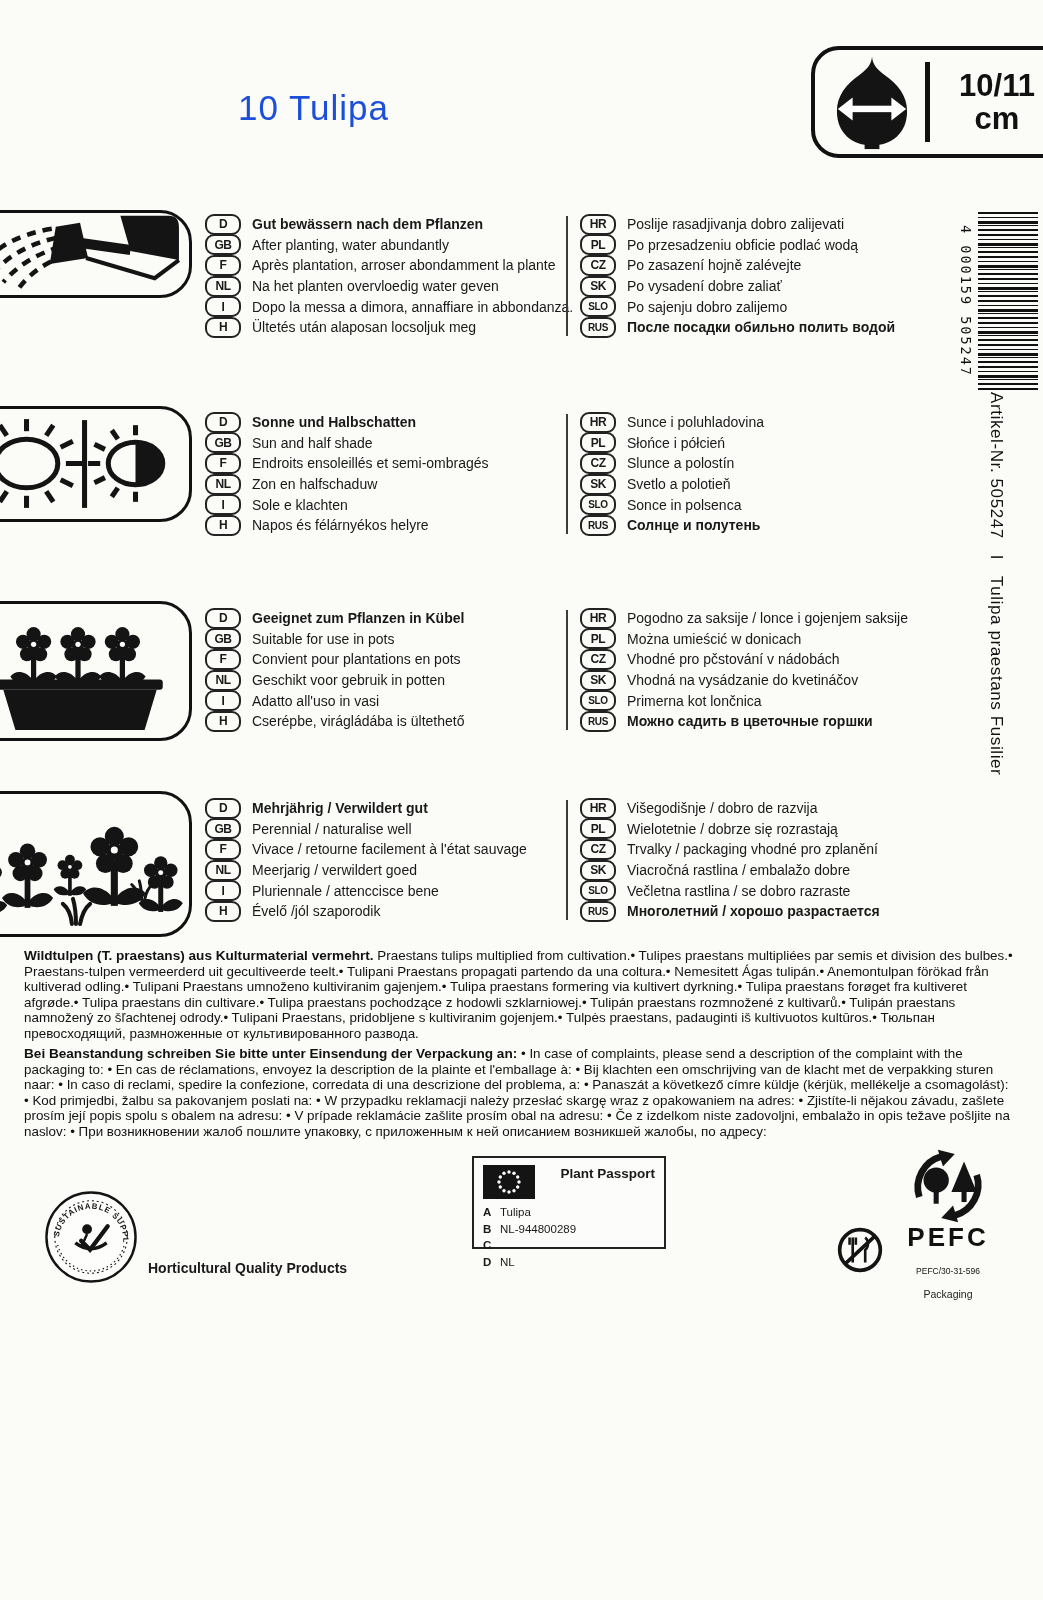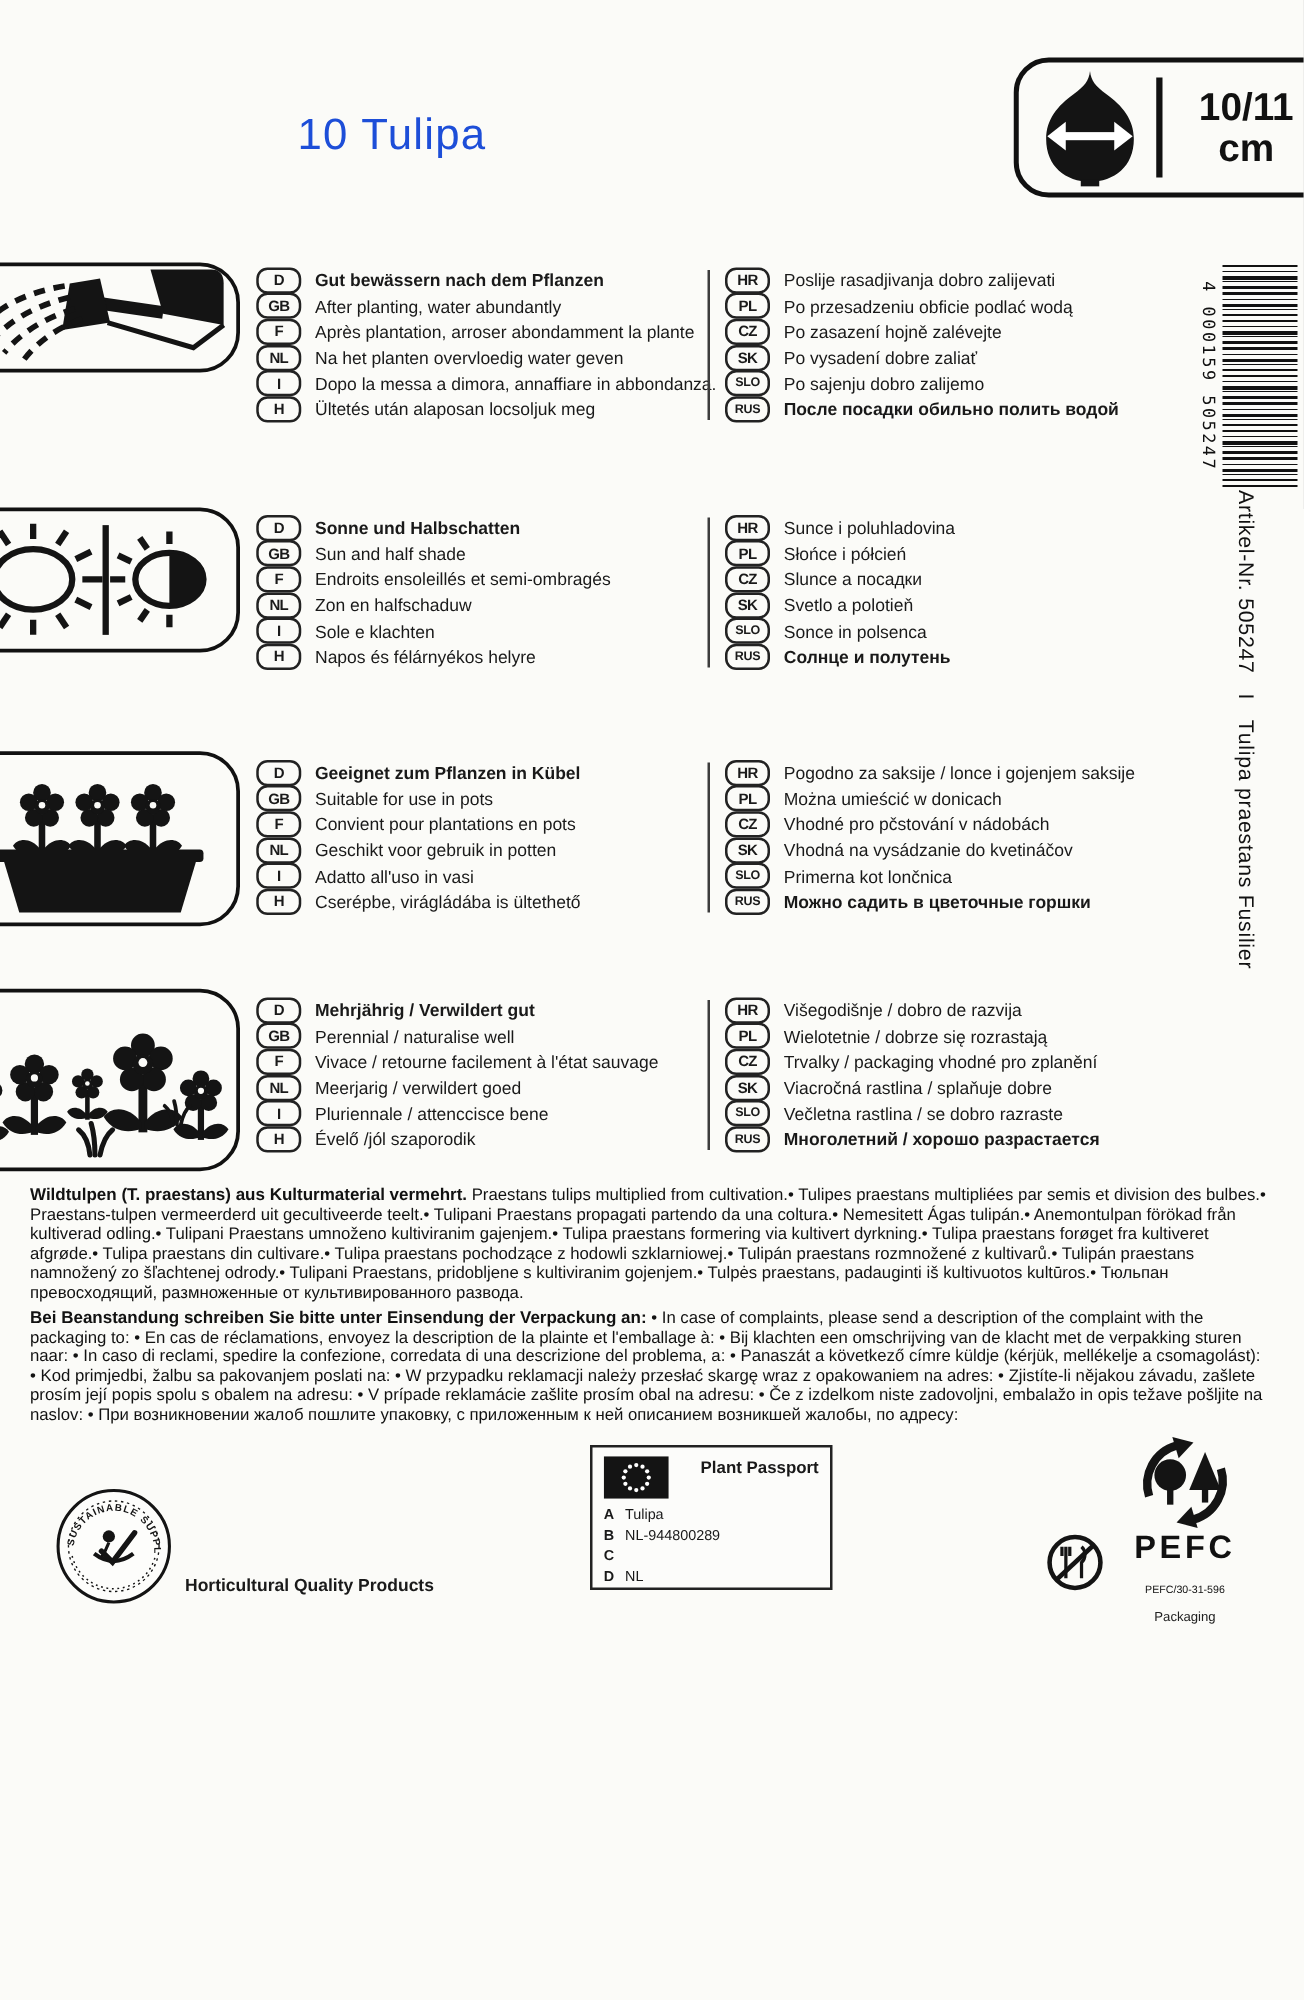--- a/index.html
+++ b/index.html
@@ -60,21 +60,21 @@
   .para{position:absolute;left:24px;width:990px;font-size:13.4px;line-height:15.6px;color:#121212;}
   .para b{font-size:13.6px;}
   .p1{top:948px;}
   .p2{top:1046px;}
 
   
   .sus-badge{position:absolute;left:44px;top:1190px;width:94px;height:94px;}
   .address{position:absolute;left:148px;top:1198px;font-size:14px;font-weight:bold;line-height:17px;color:#1a1a1a;}
   .tagline{position:absolute;left:148px;top:1260px;font-size:14px;font-weight:bold;color:#1a1a1a;}
 
-  .passport{position:absolute;left:472px;top:1156px;width:194px;height:116px;border:2px solid #222;
+  .passport{position:absolute;left:472px;top:1156px;width:194px;height:93px;border:2px solid #222;
             box-sizing:border-box;padding:7px 9px 5px 9px;background:#fcfcfa;}
   .pp-head{display:flex;justify-content:space-between;align-items:flex-start;}
   .pp-title{font-weight:bold;font-size:13.5px;margin-top:1px;}
   .pp-rows{margin-top:5px;}
   .pp-row{display:flex;font-size:11.5px;line-height:16.5px;}
   .pp-key{width:17px;font-weight:bold;}
 
   .nofood{position:absolute;left:836px;top:1226px;width:48px;height:48px;}
   .pefc{position:absolute;left:896px;top:1148px;width:104px;text-align:center;color:#111;}
   .pefc .pefc-logo{width:86px;height:76px;margin:0 auto;}
@@ -289,21 +289,21 @@
         <div class="lrow">
           <span class="badge">HR</span>
           <span class="ltxt">Sunce i poluhladovina</span>
         </div>
         <div class="lrow">
           <span class="badge">PL</span>
           <span class="ltxt">Słońce i półcień</span>
         </div>
         <div class="lrow">
           <span class="badge">CZ</span>
-          <span class="ltxt">Slunce a посадки</span>
+          <span class="ltxt">Slunce a polostín</span>
         </div>
         <div class="lrow">
           <span class="badge">SK</span>
           <span class="ltxt">Svetlo a polotieň</span>
         </div>
         <div class="lrow">
           <span class="badge sm">SLO</span>
           <span class="ltxt">Sonce in polsenca</span>
         </div>
         <div class="lrow bold">
@@ -403,21 +403,21 @@
         <div class="lrow">
           <span class="badge">PL</span>
           <span class="ltxt">Wielotetnie / dobrze się rozrastają</span>
         </div>
         <div class="lrow">
           <span class="badge">CZ</span>
           <span class="ltxt">Trvalky / packaging vhodné pro zplanění</span>
         </div>
         <div class="lrow">
           <span class="badge">SK</span>
-          <span class="ltxt">Viacročná rastlina / splaňuje dobre</span>
+          <span class="ltxt">Viacročná rastlina / embalažo dobre</span>
         </div>
         <div class="lrow">
           <span class="badge sm">SLO</span>
           <span class="ltxt">Večletna rastlina / se dobro razraste</span>
         </div>
         <div class="lrow bold">
           <span class="badge sm">RUS</span>
           <span class="ltxt">Многолетний / хорошо разрастается</span>
         </div>
       </div>

